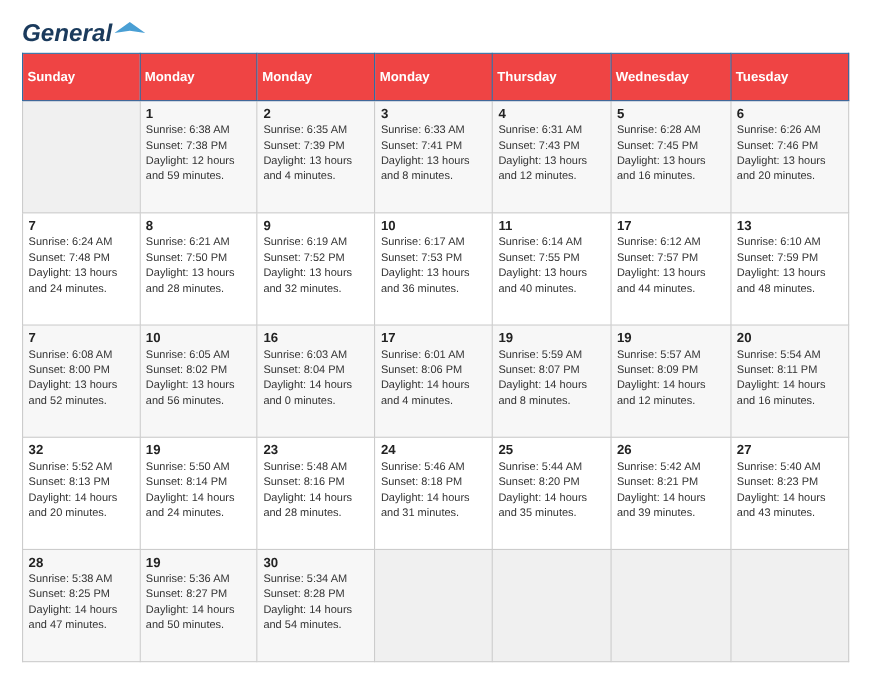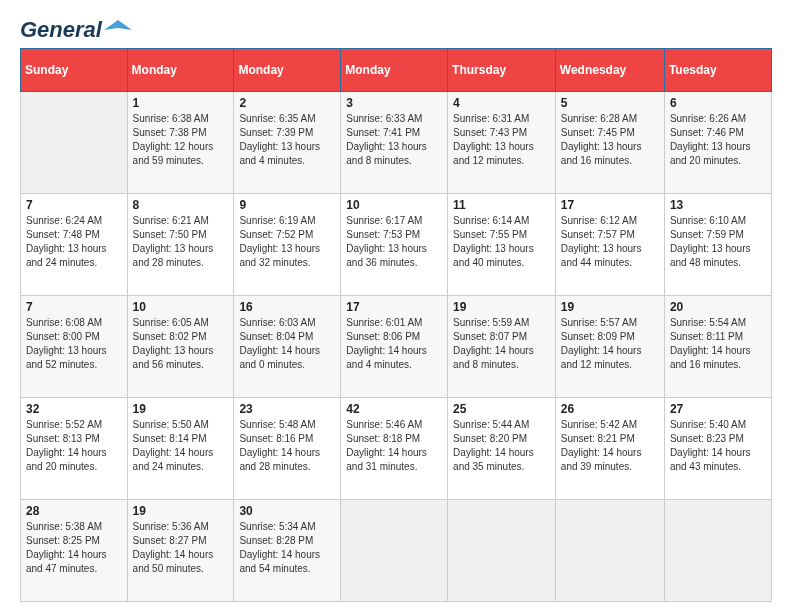--- a/index.html
+++ b/index.html
@@ -215,21 +215,21 @@
           </td>
           <td>
             <span class="day-num">19</span>
             <div class="day-info">Sunrise: 5:50 AM<br>Sunset: 8:14 PM<br>Daylight: 14 hours<br>and 24 minutes.</div>
           </td>
           <td>
             <span class="day-num">23</span>
             <div class="day-info">Sunrise: 5:48 AM<br>Sunset: 8:16 PM<br>Daylight: 14 hours<br>and 28 minutes.</div>
           </td>
           <td>
-            <span class="day-num">42</span>
+            <span class="day-num">24</span>
             <div class="day-info">Sunrise: 5:46 AM<br>Sunset: 8:18 PM<br>Daylight: 14 hours<br>and 31 minutes.</div>
           </td>
           <td>
             <span class="day-num">25</span>
             <div class="day-info">Sunrise: 5:44 AM<br>Sunset: 8:20 PM<br>Daylight: 14 hours<br>and 35 minutes.</div>
           </td>
           <td>
             <span class="day-num">26</span>
             <div class="day-info">Sunrise: 5:42 AM<br>Sunset: 8:21 PM<br>Daylight: 14 hours<br>and 39 minutes.</div>
           </td>

